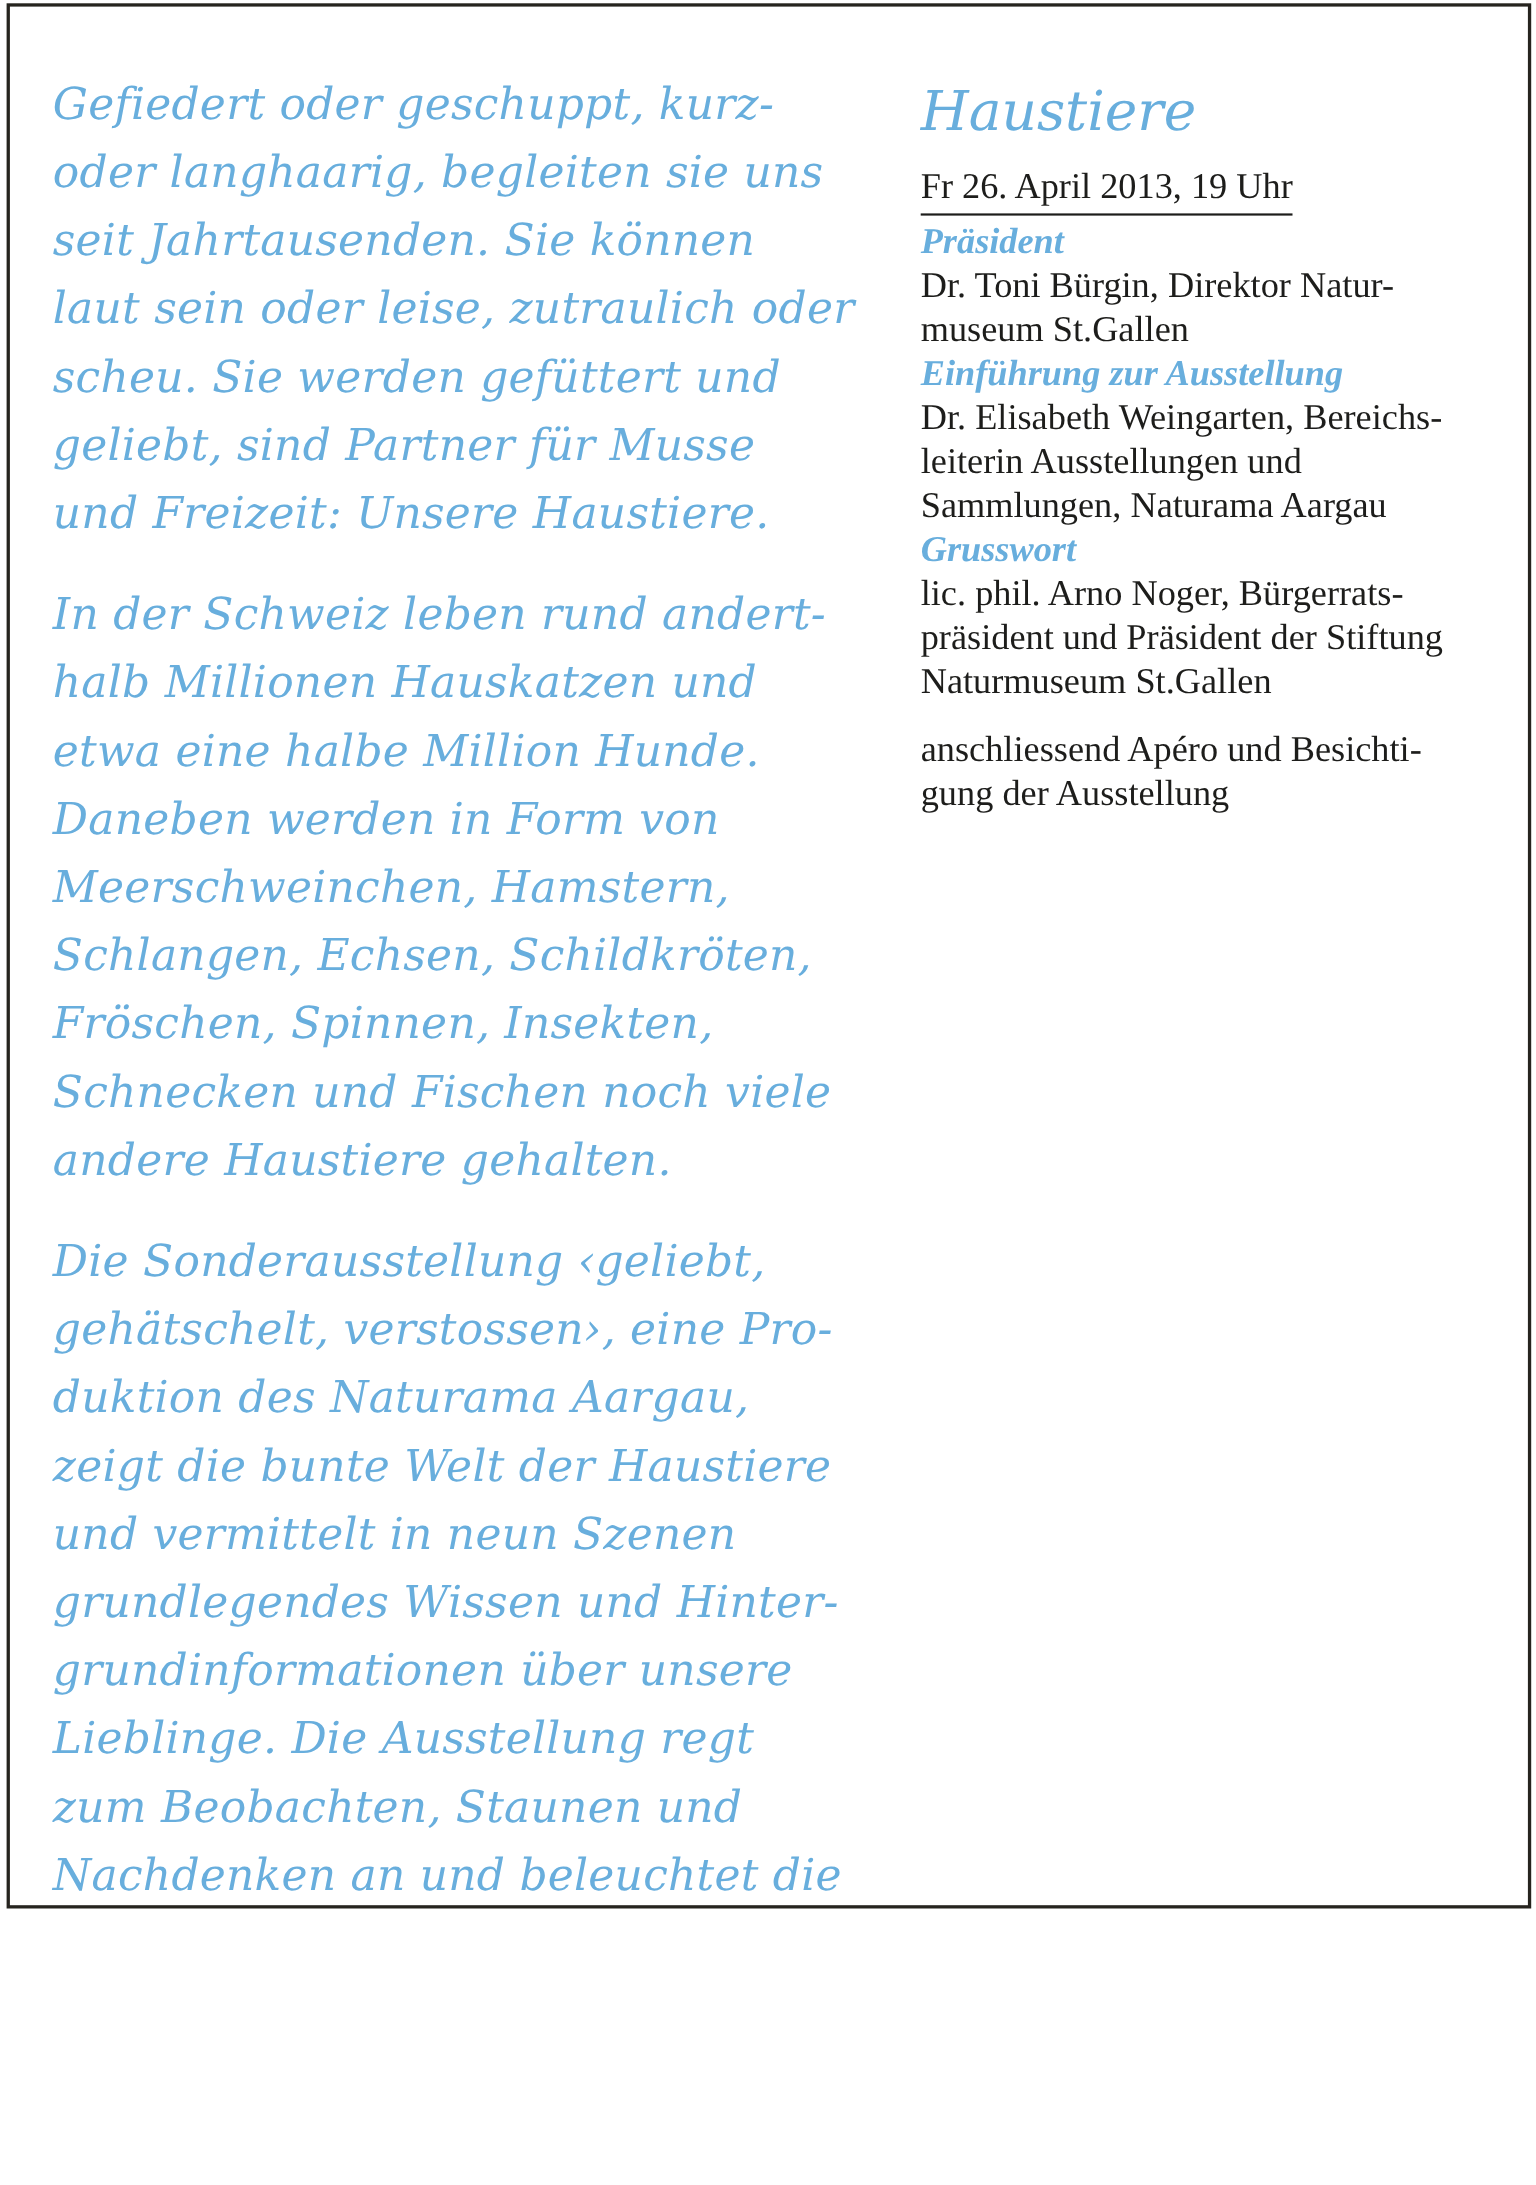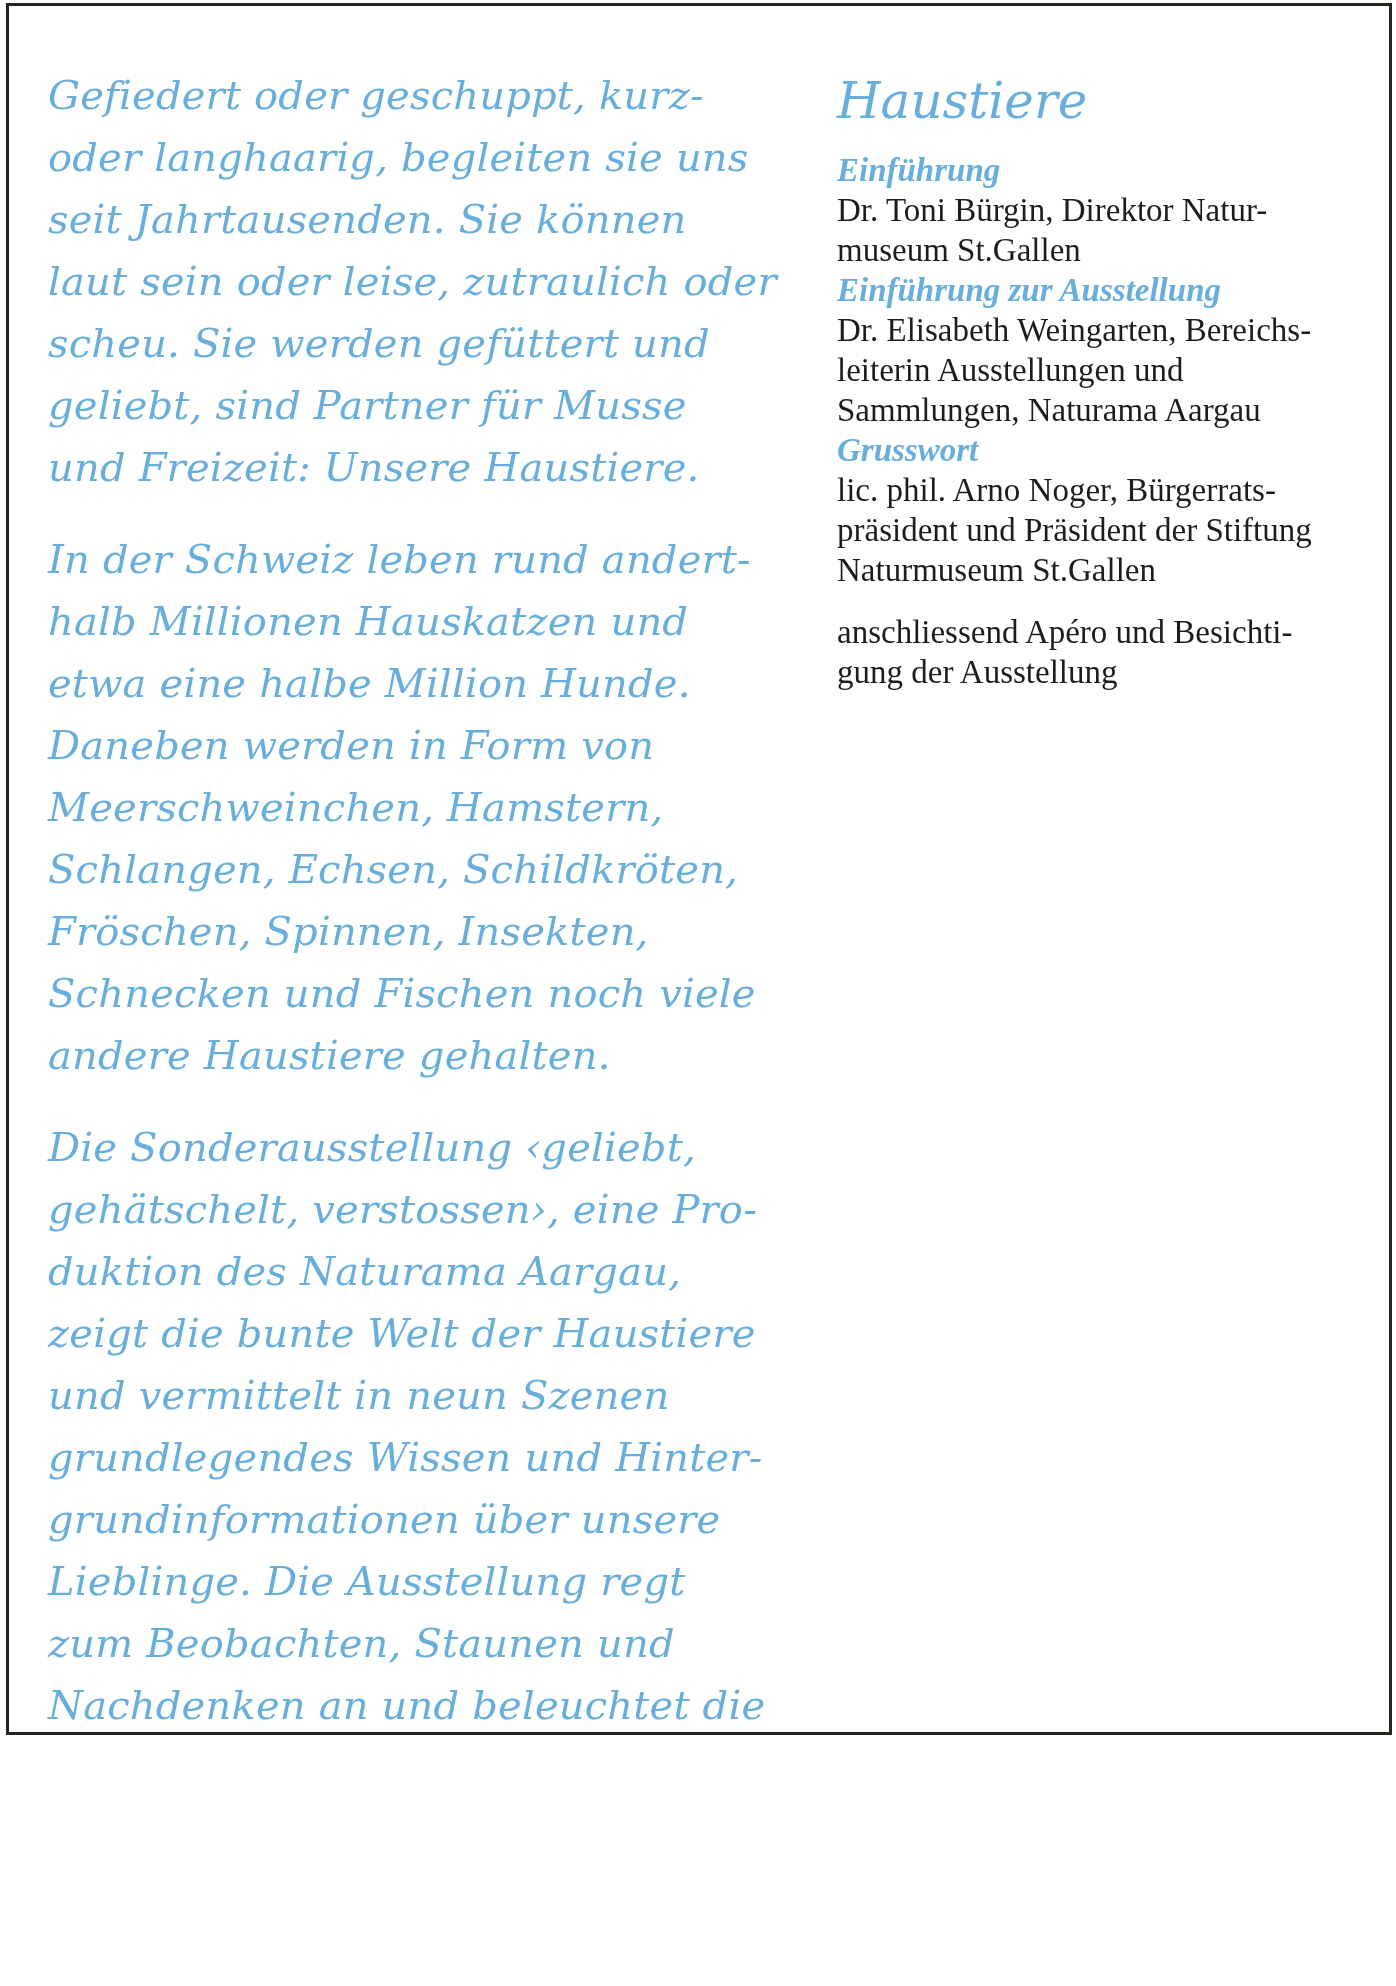--- a/index.html
+++ b/index.html
@@ -119,23 +119,26 @@
 Lieblinge. Die Ausstellung regt
 zum Beobachten, Staunen und
 Nachdenken an und beleuchtet die
 Sonnen- und Schattenseiten der
 Haustierhaltung.</p>
   </div>
 
   <div class="right-col">
     <h1 class="vernissage-title">Haustiere</h1>
 
+    <div class="date-row">
+      <span class="event-date">Fr 26. April 2013, 19 Uhr</span>
+    </div>
 
     <div class="section">
-      <div class="sec-head">Einführung</div>
+      <div class="sec-head">Präsident</div>
       <div class="sec-body">Dr. Toni Bürgin, Direktor Natur-
 museum St.Gallen</div>
     </div>
 
     <div class="section">
       <div class="sec-head">Einführung zur Ausstellung</div>
       <div class="sec-body">Dr. Elisabeth Weingarten, Bereichs-
 leiterin Ausstellungen und
 Sammlungen, Naturama Aargau</div>
     </div>

